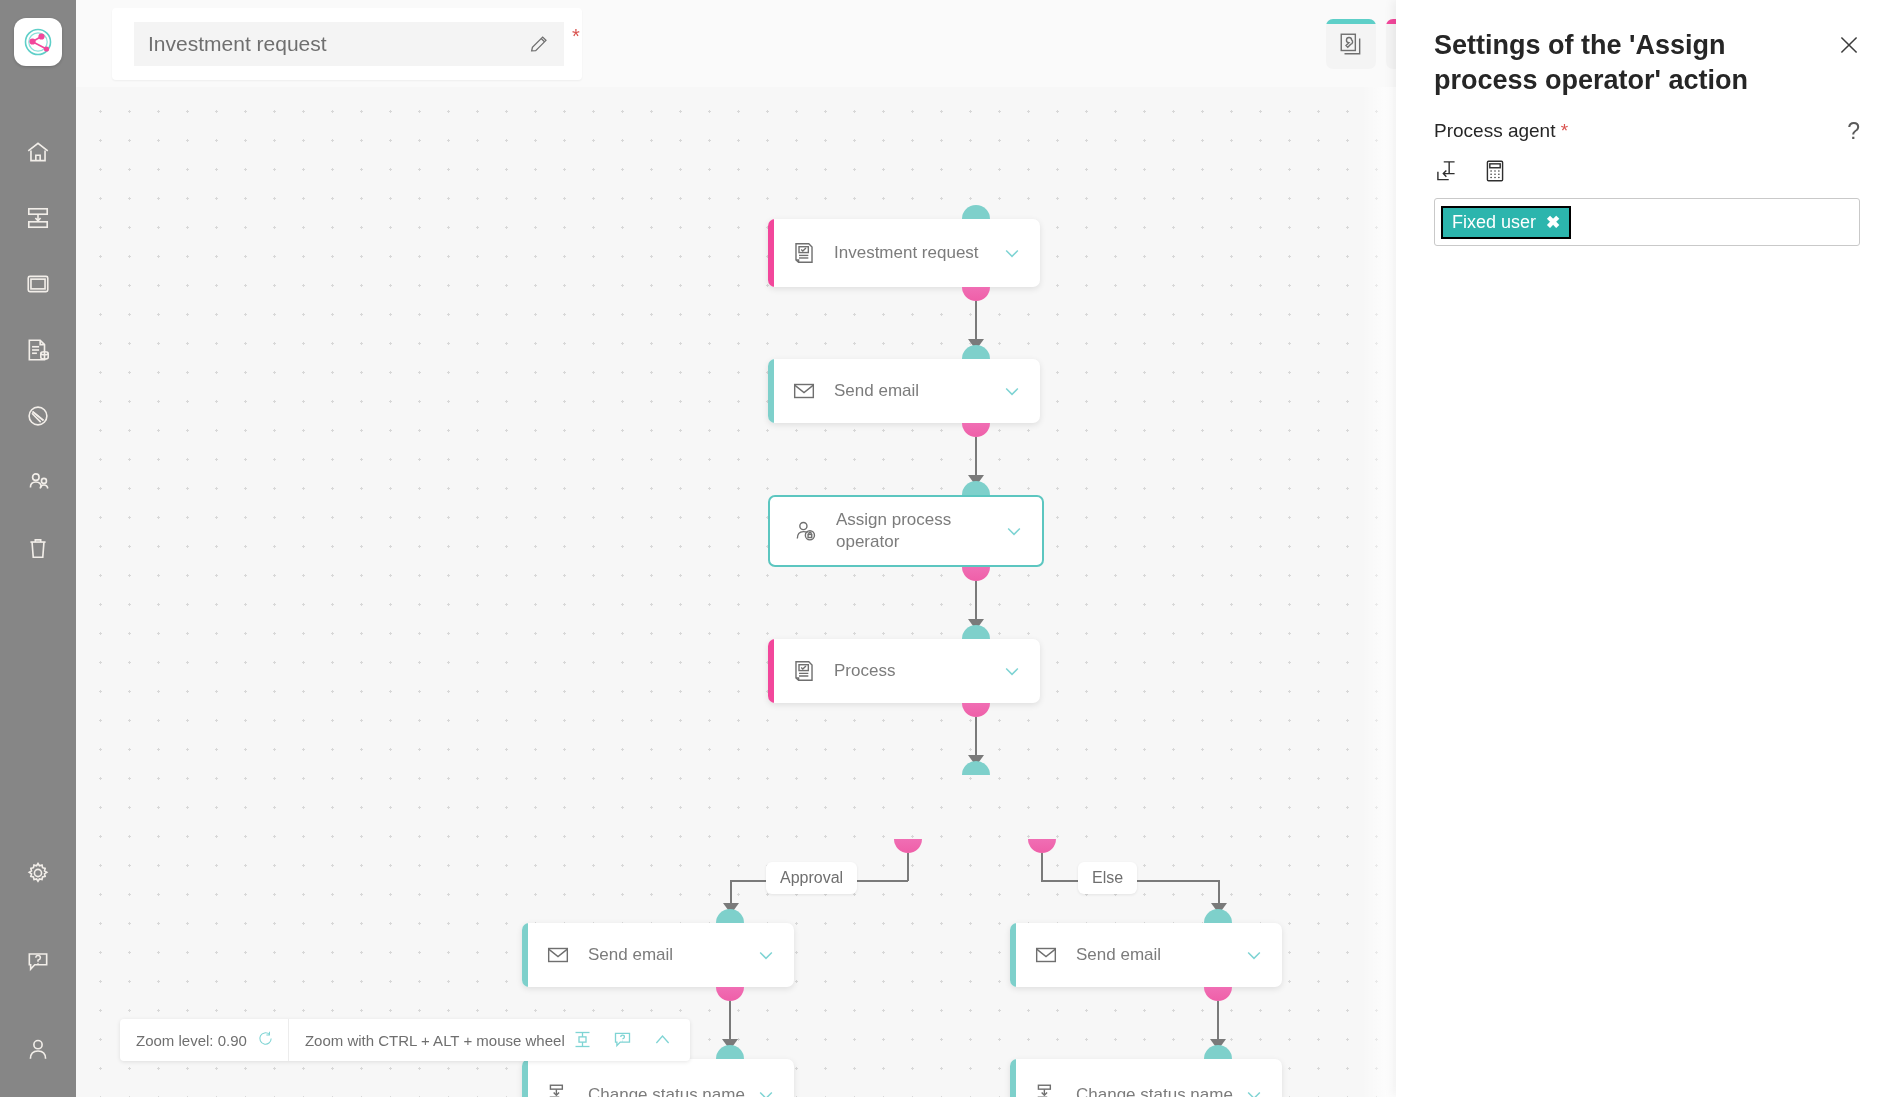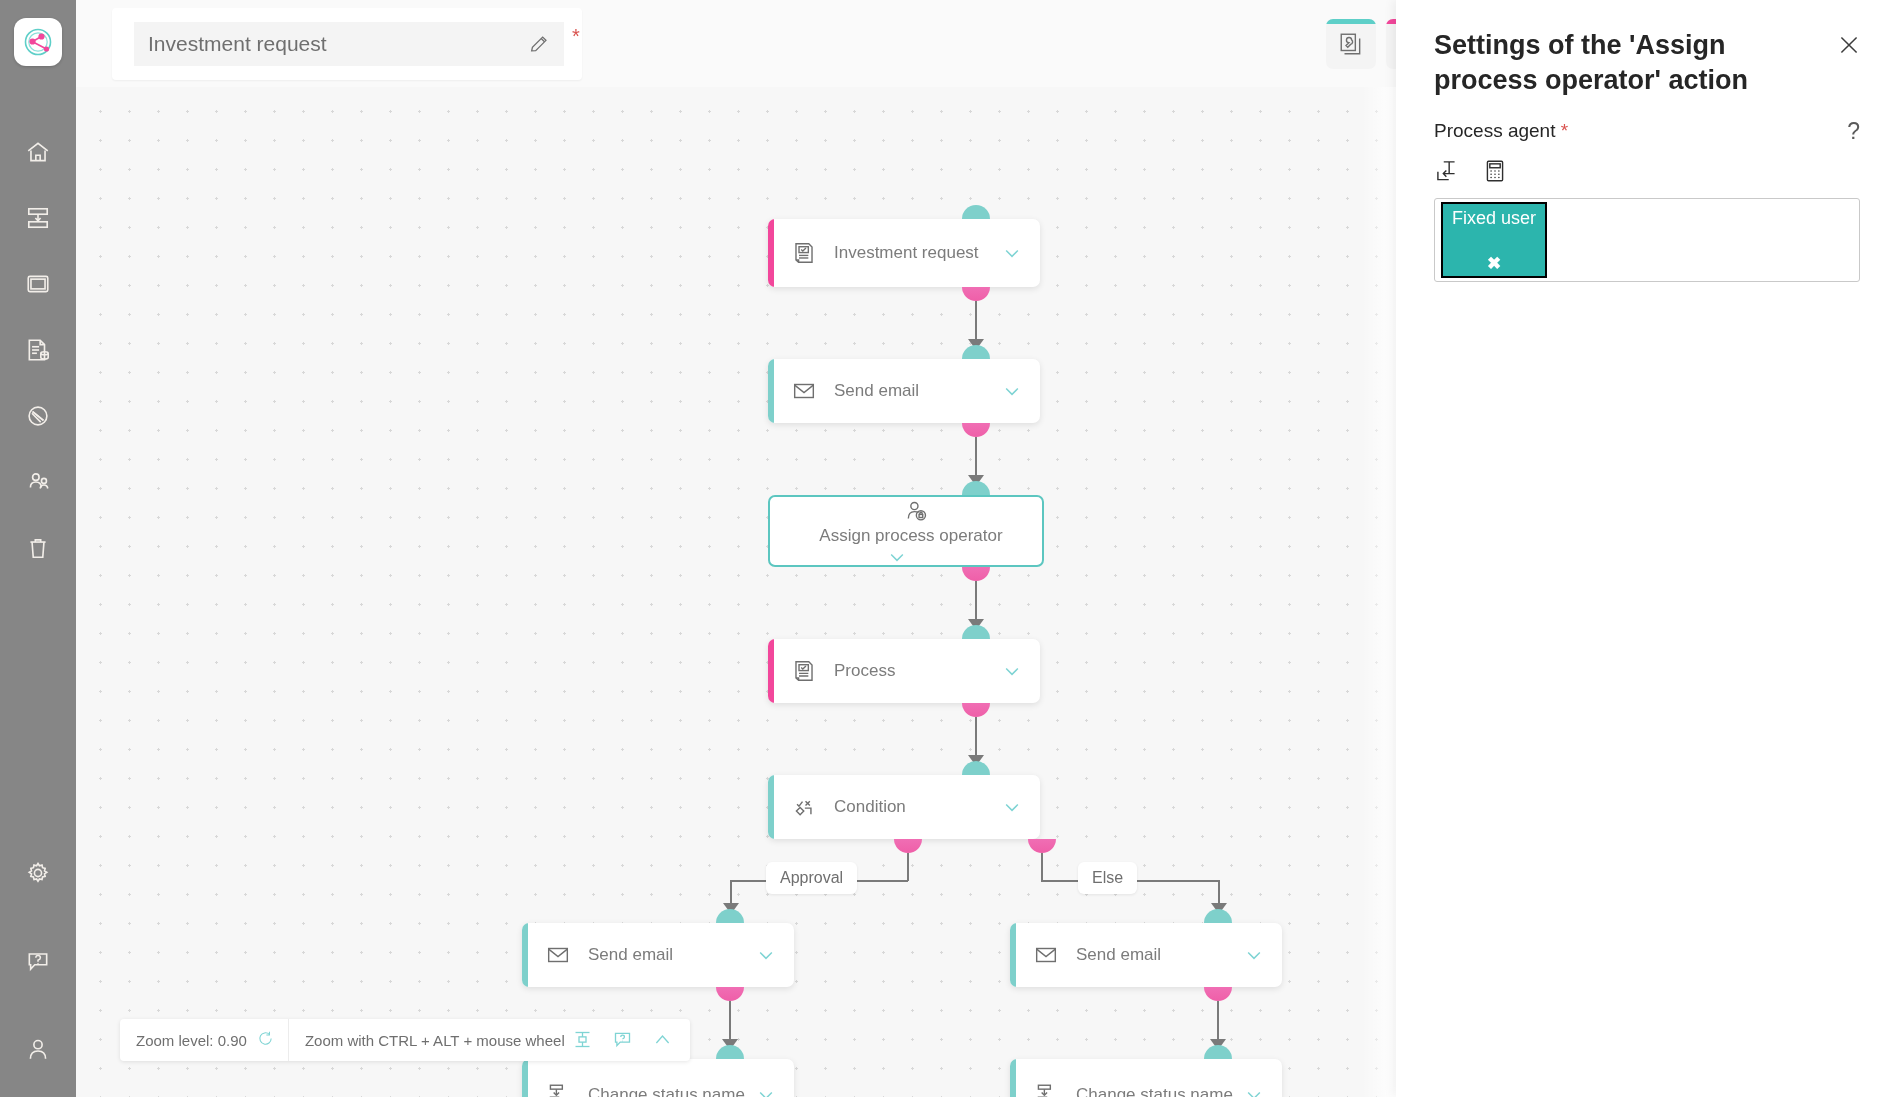--- a/index.html
+++ b/index.html
@@ -109,21 +109,21 @@
   }
   .node .accent { position: absolute; left: 0; top: 0; bottom: 0; width: 6px; }
   .node .nicon { margin-left: 22px; width: 28px; height: 28px; flex: 0 0 28px; display:flex; align-items:center; justify-content:center;}
   .node .nicon svg { stroke: #6f6f6f; fill: none; stroke-width: 1.3; }
   .node .nlabel {
     margin-left: 16px; font-size: 17px; color: #7c7c7c;
     line-height: 1.3; flex: 1; padding-right: 6px;
   }
   .node .chev { margin-right: 18px; width: 20px; height: 20px; }
   .node .chev svg { stroke: #7fd4d4; fill: none; stroke-width: 1.8; }
-  .node.selected { border: 2px solid #5cc6c0; box-shadow: none; flex-direction: column; }
+  .node.selected { border: 2px solid #5cc6c0; box-shadow: none; }
 
   .port {
     position: absolute; width: 28px; height: 14px; z-index: 2;
   }
   .port.top { border-radius: 14px 14px 0 0; background: #7ed0cb; }
   .port.bottom { border-radius: 0 0 14px 14px; background: linear-gradient(#f06eb4,#ef5fa8); }
 
   .conn { position: absolute; background: #7a7a7a; z-index: 0; }
   .conn.v { width: 1.6px; }
   .conn.h { height: 1.6px; }
@@ -183,23 +183,23 @@
   }
   #panel .ficons .fi { width: 26px; height: 26px; cursor: pointer; }
   #panel .ficons svg { stroke: #2f2f2f; fill: none; stroke-width: 1.3; }
   #panel .tagfield {
     position: absolute; left: 38px; top: 198px; right: 30px;
     min-height: 48px; border: 1px solid #c9c9c9; border-radius: 3px;
     display: flex; align-items: center; padding: 5px 8px;
     background: #ffffff;
   }
   #panel .tag {
-    display: inline-flex; align-items: center; gap: 26px;
+    display: inline-flex; align-items: center; gap: 10px;
     background: #2cb5ad; color: #ffffff; font-size: 18px;
-    padding: 4px 9px; outline: 2px solid #000000; flex-direction: column;
+    padding: 4px 9px; outline: 2px solid #000000;
   }
   #panel .tag .tagx { font-size: 17px; font-weight: bold; cursor: pointer; line-height: 1;}
   #panel .pactions {
     position: absolute; left: 38px; bottom: 38px; display: flex; gap: 12px; align-items: center;
   }
   #panel .btn {
     font-family: "Liberation Sans", sans-serif;
     font-size: 19px; border-radius: 3px; cursor: pointer;
     padding: 13px 0; width: 124px; text-align: center;
   }
@@ -481,37 +481,20 @@
         <svg width="20" height="20" viewBox="0 0 24 24">
             <path d="M5 9 L12 16 L19 9"></path>
           </svg>
       </span>
     </div>
     <div class="port bottom" style="left:886px; top:616px;"></div>
     <div class="conn v" style="left:899px; top:630px; height:48px;"></div>
     <div class="arrow" style="left:892px; top:668px;"></div>
 
     <div class="port top" style="left:886px; top:674px;"></div>
-    <div class="node" style="left:692px; top:688px; width:272px; height:64px;">
-      <span class="accent" style="background:#7ed0cb"></span>
-      <span class="nicon">
-        <svg width="26" height="26" viewBox="0 0 24 24">
-          <path d="M5.6 9.4 L7.4 11.2 L10.6 7"></path>
-          <path d="M13.4 6.6 L17.4 10.6 M17.4 6.6 L13.4 10.6"></path>
-          <path d="M8.4 12.4 L11.8 15.8 L8.4 19.2 L5 15.8 Z"></path>
-          <path d="M12.8 13 H18.4 V18.6"></path>
-        </svg>
-      </span>
-      <span class="nlabel">Condition</span>
-      <span class="chev">
-        <svg width="20" height="20" viewBox="0 0 24 24">
-            <path d="M5 9 L12 16 L19 9"></path>
-          </svg>
-      </span>
-    </div>
 
     <div class="port bottom" style="left:818px; top:752px;"></div>
     <div class="port bottom" style="left:952px; top:752px;"></div>
 
     <div class="conn v" style="left:831px; top:766px; height:28px;"></div>
     <div class="conn h" style="left:654px; top:793px; width:178px;"></div>
     <div class="conn v" style="left:654px; top:793px; height:30px;"></div>
     <div class="arrow" style="left:647px; top:816px;"></div>
     <div class="branch-label" style="left:690px; top:775px;">Approval</div>
 

